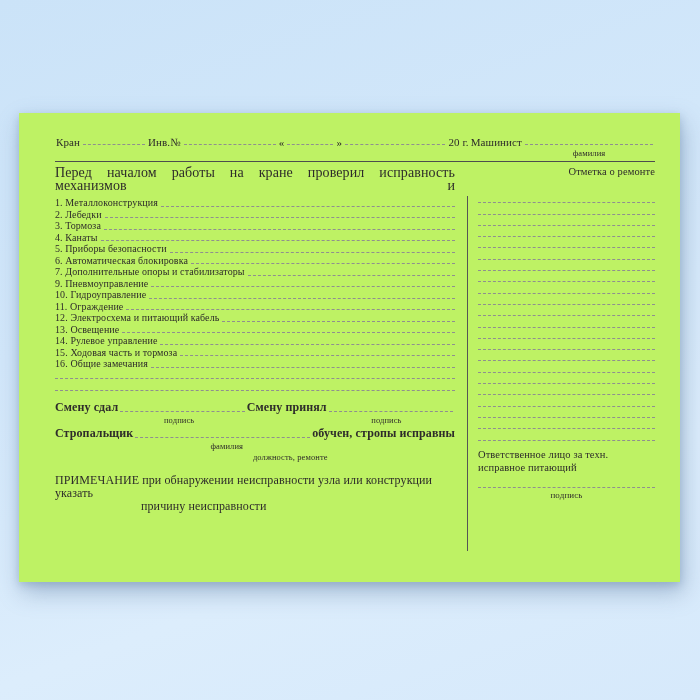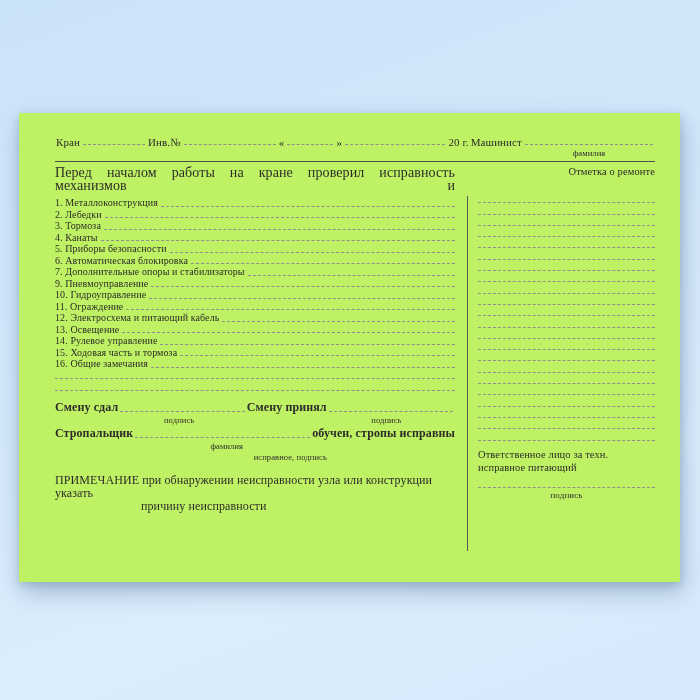--- a/index.html
+++ b/index.html
@@ -165,21 +165,21 @@
           <span class="b">обучен, стропы исправны</span>
         </div>
         <div class="caps">
           <span class="ghost b">Стропальщик</span>
           <span class="cap-c">фамилия</span>
           <span class="ghost b">обучен, стропы исправны</span>
         </div>
 
         <div class="caps">
           <span class="ghost">грузов кранами</span>
-          <span class="cap-c">исправное, подпись</span>
+          <span class="cap-c">должность, ремонте</span>
         </div>
       </div>
 
       <div class="note">
         <div>ПРИМЕЧАНИЕ при обнаружении  неисправности узла или конструкции указать</div>
         <div class="note-l2">причину неисправности</div>
       </div>
     </div>
 
     <div class="divider"></div>

